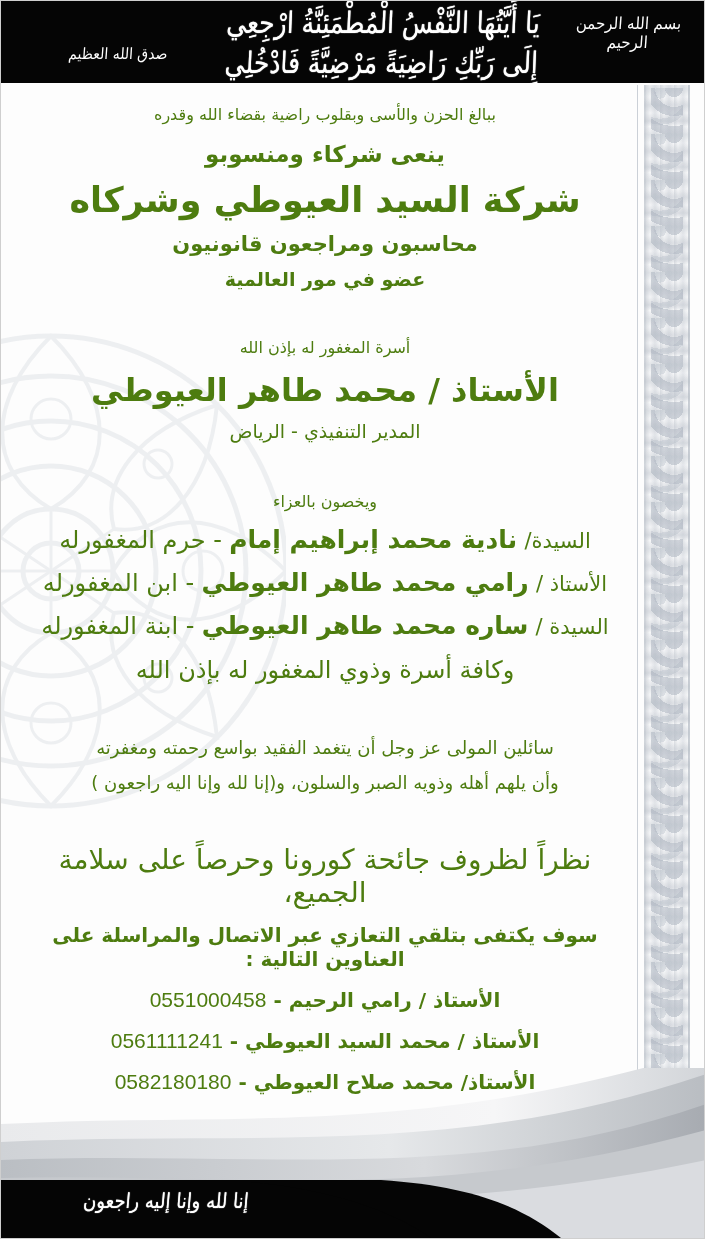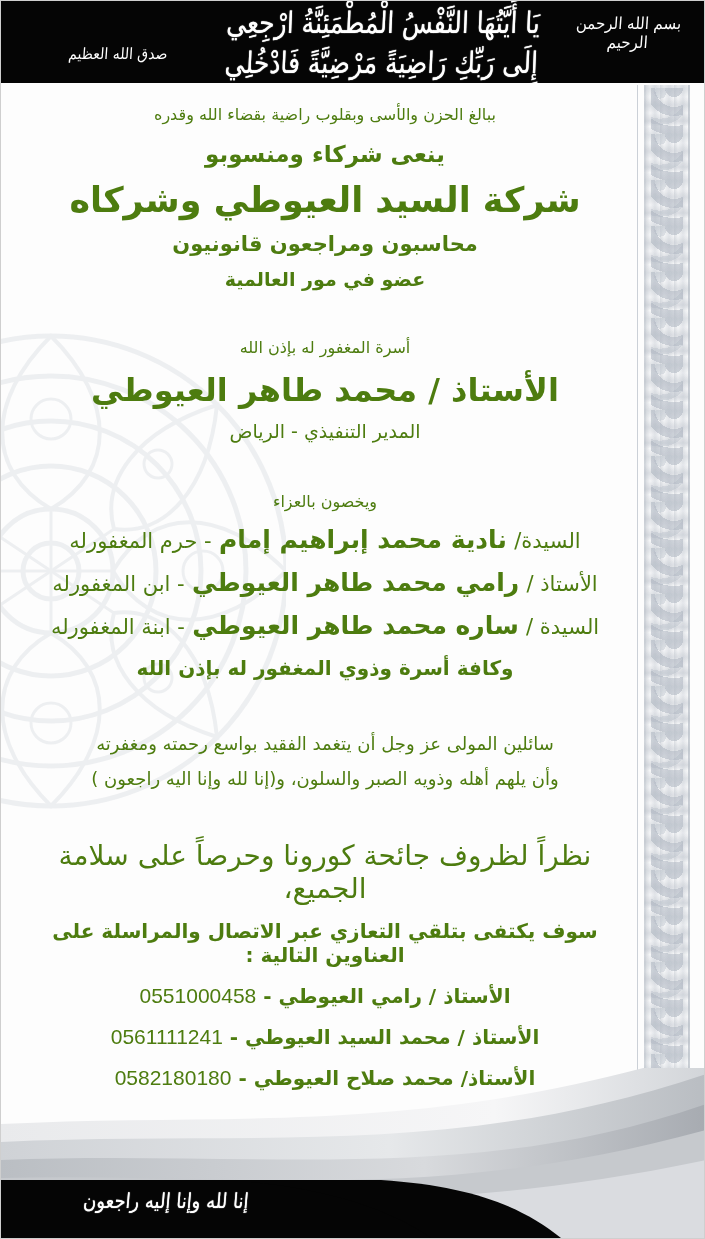--- a/index.html
+++ b/index.html
@@ -133,23 +133,23 @@
 
   .s-family-lbl { font-size:16px; margin-top:48px; }
   .s-dec-name   { font-size:32px; font-weight:700; margin-top:14px; }
   .s-dec-role   { font-size:19px; margin-top:11px; }
 
   .s-cond-lbl   { font-size:16px; margin-top:50px; }
 
   .rel-line     { font-size:23px; margin-top:14px; white-space:nowrap; }
   .rel-line .nm { font-weight:700; font-size:25px; }
   .rel-line .pre{ font-weight:400; font-size:21px; }
-  .rel-line .rel{ font-weight:400; font-size:21px; }
-
-  .s-all        { font-size:20px; font-weight:700; margin-top:16px; }
+  .rel-line .rel{ font-weight:400; font-size:24px; }
+
+  .s-all        { font-size:24px; font-weight:400; margin-top:16px; }
 
   .s-dua1       { font-size:18px; margin-top:53px; }
   .s-dua2       { font-size:18px; margin-top:14px; }
 
   .s-cov1       { font-size:28px; font-weight:400; margin-top:50px; }
   .s-cov2       { font-size:20px; font-weight:700; margin-top:14px; }
 
   .s-phone      { font-size:20px; font-weight:700; margin-top:17px; direction:rtl; }
   .s-phone .num { font-family:"Liberation Sans", sans-serif; font-weight:400; font-size:21px; }
 
@@ -271,21 +271,21 @@
 
     <div class="ln s-all bold">وكافة أسرة وذوي المغفور له بإذن الله</div>
 
     <div class="ln s-dua1 thin">سائلين المولى عز وجل أن يتغمد الفقيد بواسع رحمته ومغفرته</div>
     <div class="ln s-dua2 thin">وأن يلهم أهله وذويه الصبر والسلون، و(إنا لله وإنا اليه راجعون )</div>
 
     <div class="ln s-cov1 bold">نظراً لظروف جائحة كورونا وحرصاً على سلامة الجميع،</div>
     <div class="ln s-cov2 bold">سوف يكتفى بتلقي التعازي عبر الاتصال والمراسلة على العناوين التالية :</div>
 
     <div class="ln s-phone">
-      <span>الأستاذ / رامي العيوطي</span>
+      <span>الأستاذ / رامي الرحيم</span>
       <span>-</span>
       <span class="num">0551000458</span>
     </div>
     <div class="ln s-phone">
       <span>الأستاذ / محمد السيد العيوطي</span>
       <span>-</span>
       <span class="num">0561111241</span>
     </div>
     <div class="ln s-phone">
       <span>الأستاذ/ محمد صلاح العيوطي</span>

